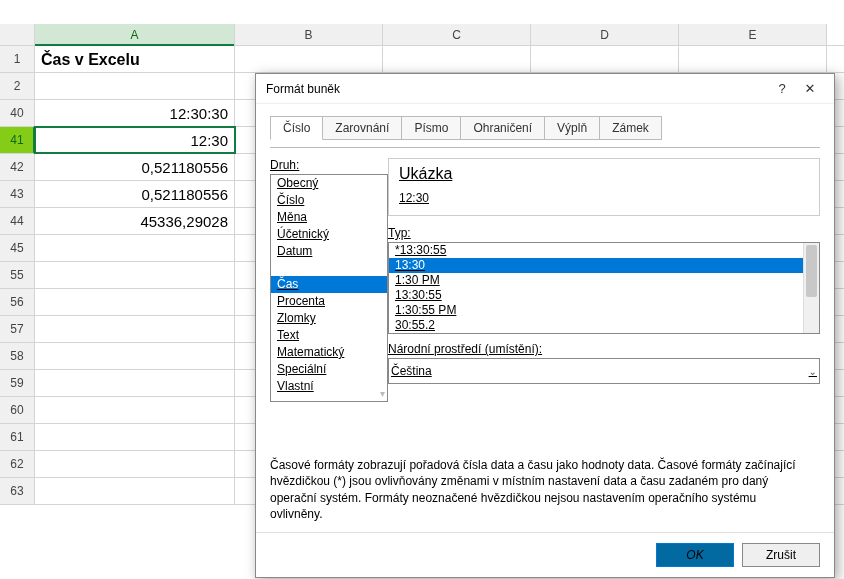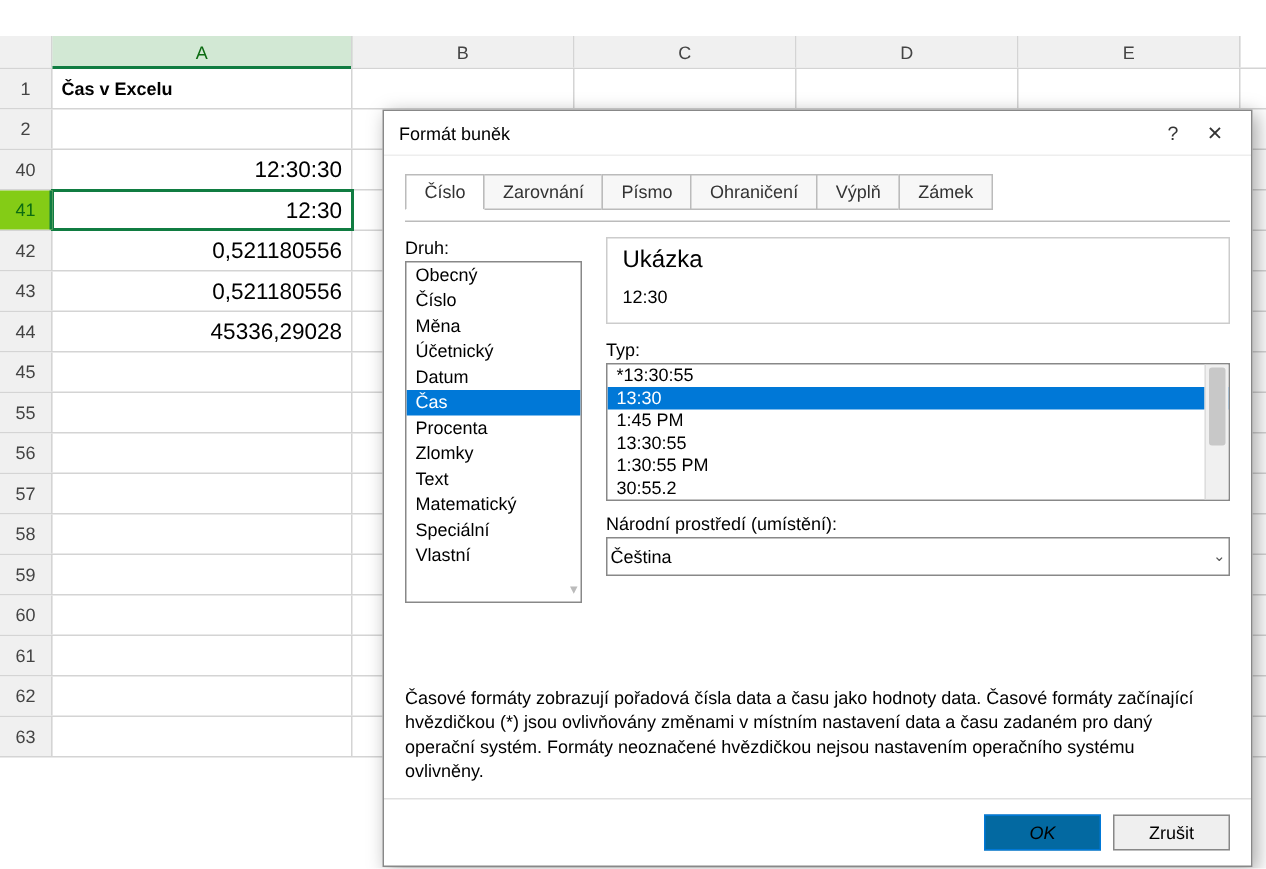--- a/index.html
+++ b/index.html
@@ -112,21 +112,21 @@
     border-right: 1px solid #d4d4d4;
     line-height: 27px;
     padding: 0 6px;
     font-size: 15px;
     text-align: right;
     white-space: nowrap;
     overflow: hidden;
   }
   .cell.colA { width: 200px; }
   .cell.colS { width: 148px; }
-  .cell.bold { font-weight: bold; text-align: left; font-size: 12px; }
+  .cell.bold { font-weight: bold; text-align: left; font-size: 16px; }
   .cell.selected {
     outline: 2px solid #107c41;
     outline-offset: -1px;
     background: #fff;
   }
 
   
   .dialog {
     position: absolute;
     left: 255px;
@@ -181,21 +181,21 @@
   }
   .tab-underline {
     height: 1px;
     background: #bbb;
     margin-top: -1px;
     margin-bottom: 10px;
   }
 
   .panel {
     display: flex;
-    gap: 16px;
+    text-decoration: underline;
   }
   .left-col { width: 118px; }
   .right-col { flex: 1; }
 
   .lbl {
     font-size: 12px;
     margin-bottom: 2px;
     color: #000;
   }
 
@@ -207,20 +207,21 @@
     position: relative;
   }
   .listbox .item {
     padding: 1px 6px;
     font-size: 12px;
     line-height: 15px;
   }
   .listbox .item.selected {
     background: #0078d7;
     color: #fff;
+    margin-top: 16px;
   }
   .listbox .scrollmark {
     position: absolute;
     right: 2px;
     bottom: 2px;
     font-size: 10px;
     color: #bbb;
   }
 
   .sample-box {
@@ -519,21 +520,21 @@
       </div>
       <div class="right-col">
         <div class="sample-box">
           <div class="sample-lbl">Ukázka</div>
           <div class="sample-val">12:30</div>
         </div>
         <div class="lbl"><span>Typ:</span></div>
         <div class="type-list" id="type-list">
           <div class="titem">*13:30:55</div>
             <div class="titem selected">13:30</div>
-            <div class="titem">1:45 PM</div>
+            <div class="titem">1:30 PM</div>
             <div class="titem">13:30:55</div>
             <div class="titem">1:30:55 PM</div>
             <div class="titem">30:55.2</div>
             <div class="titem">37:30:55</div>
             <div class="vscroll">
               <div class="thumb"></div>
             </div>
         </div>
         <div class="lbl"><span>Národní prostředí (umístění):</span></div>
         <div class="locale-select">

